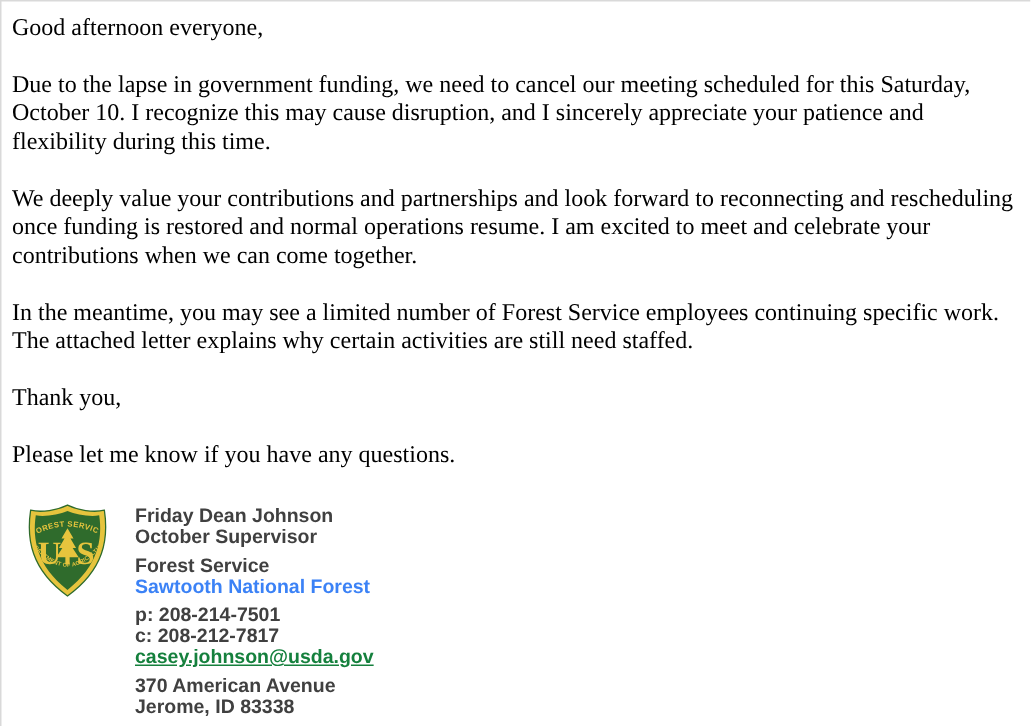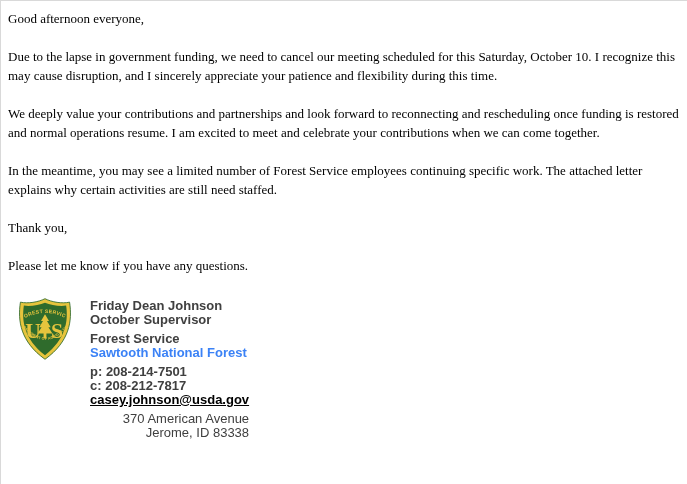--- a/index.html
+++ b/index.html
@@ -13,21 +13,21 @@
     height: 484px;
     box-sizing: border-box;
     background: #ffffff;
     border-top: 1px solid #d9d9d9;
     border-left: 1px solid #d9d9d9;
     overflow: hidden;
     padding: 8px 6px 0 7px;
   }
   .email-text p {
     font-family: "Liberation Serif", serif;
-    font-size: 13px;
+    font-size: 16px;
     line-height: 19px;
     color: #000000;
     margin: 0 0 19px 0;
   }
   .signature {
     display: flex;
     align-items: flex-start;
     margin-left: 6px;
     margin-top: 0;
   }
@@ -44,24 +44,24 @@
     font-size: 13px;
     line-height: 14px;
     font-weight: bold;
     color: #404040;
     padding-top: 5px;
   }
   .sig-group { margin-bottom: 5px; }
   .sig-group:last-child { margin-bottom: 0; }
   .sig-green { color: #3b82f6; }
   a.email-link {
-    color: #000000;
+    color: #15803d;
     cursor: pointer;
   }
-  .sig-regular { font-weight: normal; text-align: right; }
+  .sig-regular { font-weight: bold; }
 </style>
 </head>
 <body>
 
 <div class="page">
   <div class="email-text">
     <p>Good afternoon everyone,</p>
     <p>Due to the lapse in government funding, we need to cancel our meeting scheduled for this Saturday, October 10. I recognize this may cause disruption, and I sincerely appreciate your patience and flexibility during this time.</p>
     <p>We deeply value your contributions and partnerships and look forward to reconnecting and rescheduling once funding is restored and normal operations resume. I am excited to meet and celebrate your contributions when we can come together.</p>
     <p>In the meantime, you may see a limited number of Forest Service employees continuing specific work. The attached letter explains why certain activities are still need staffed.</p>

